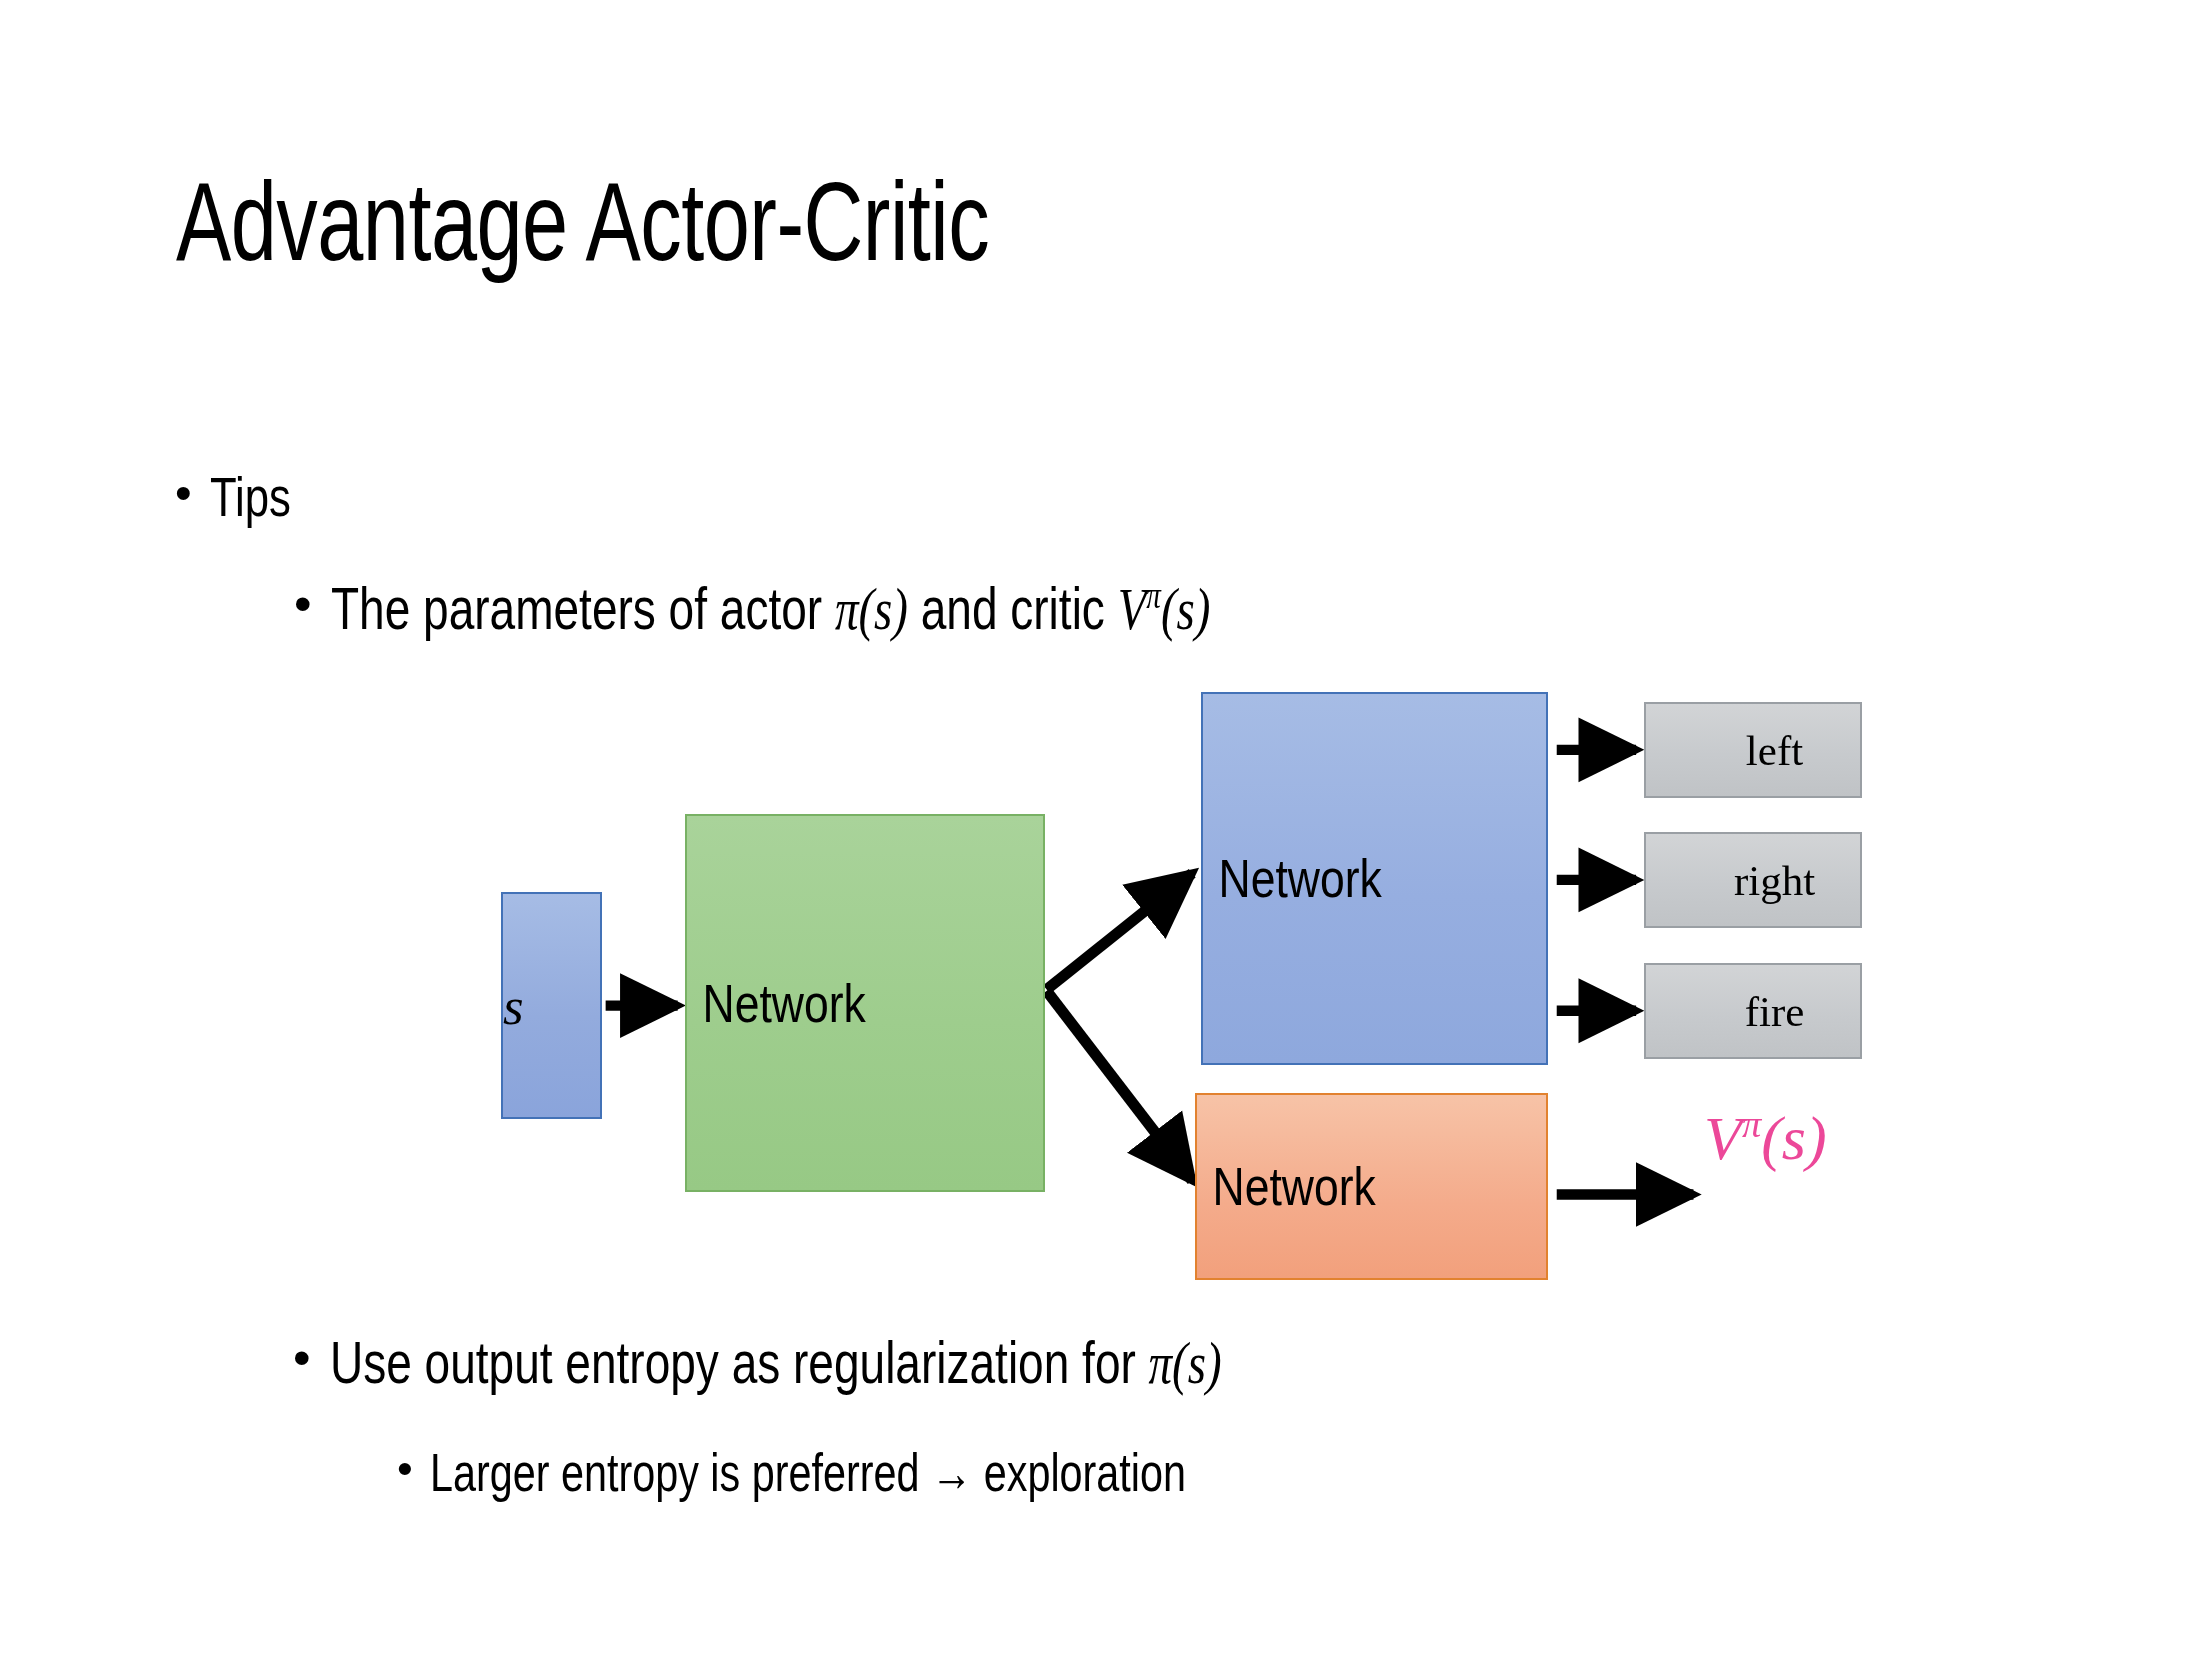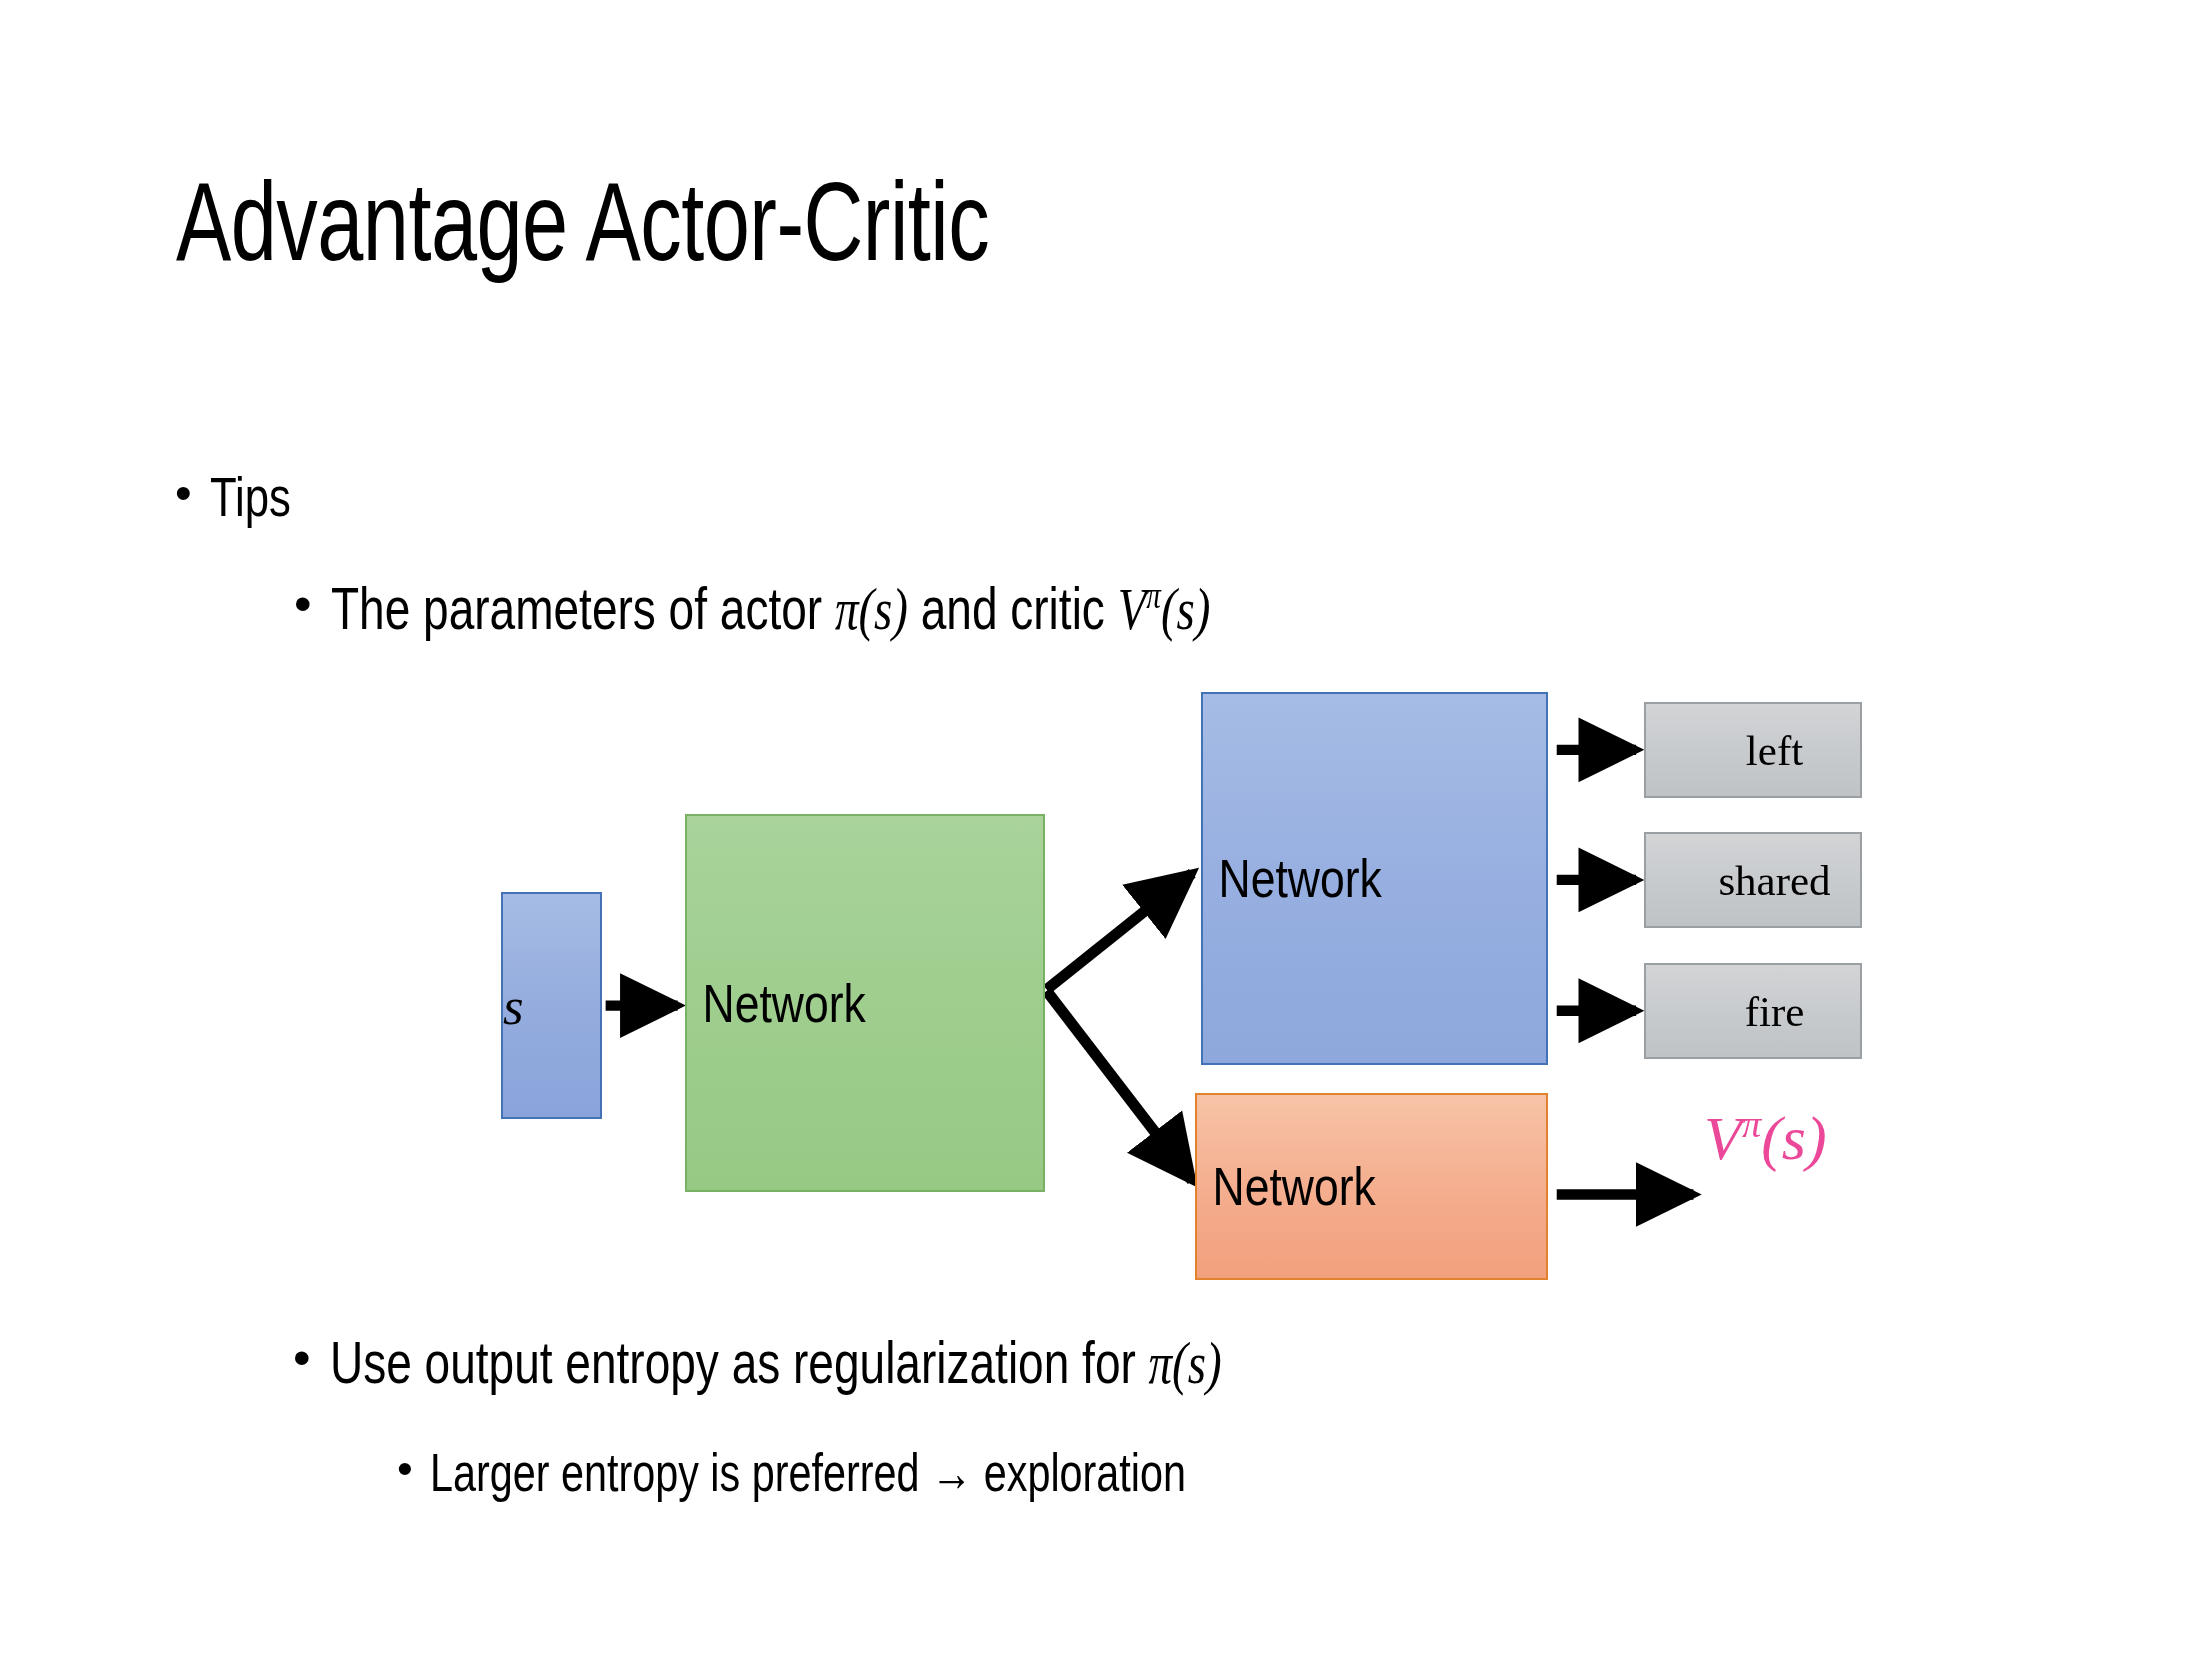--- a/index.html
+++ b/index.html
@@ -227,21 +227,21 @@
     </div>
 
     <div class="node" id="node-critic">
       <span class="node-label">Network</span>
     </div>
 
     <div class="outbox" id="out-left">
       <span>left</span>
     </div>
     <div class="outbox" id="out-right">
-      <span>shared</span>
+      <span>right</span>
     </div>
     <div class="outbox" id="out-fire">
       <span>fire</span>
     </div>
 
     <div id="value-out"><span>V</span><span class="sup">π</span><span>(s)</span></div>
 
   </div>
 </div>
 

